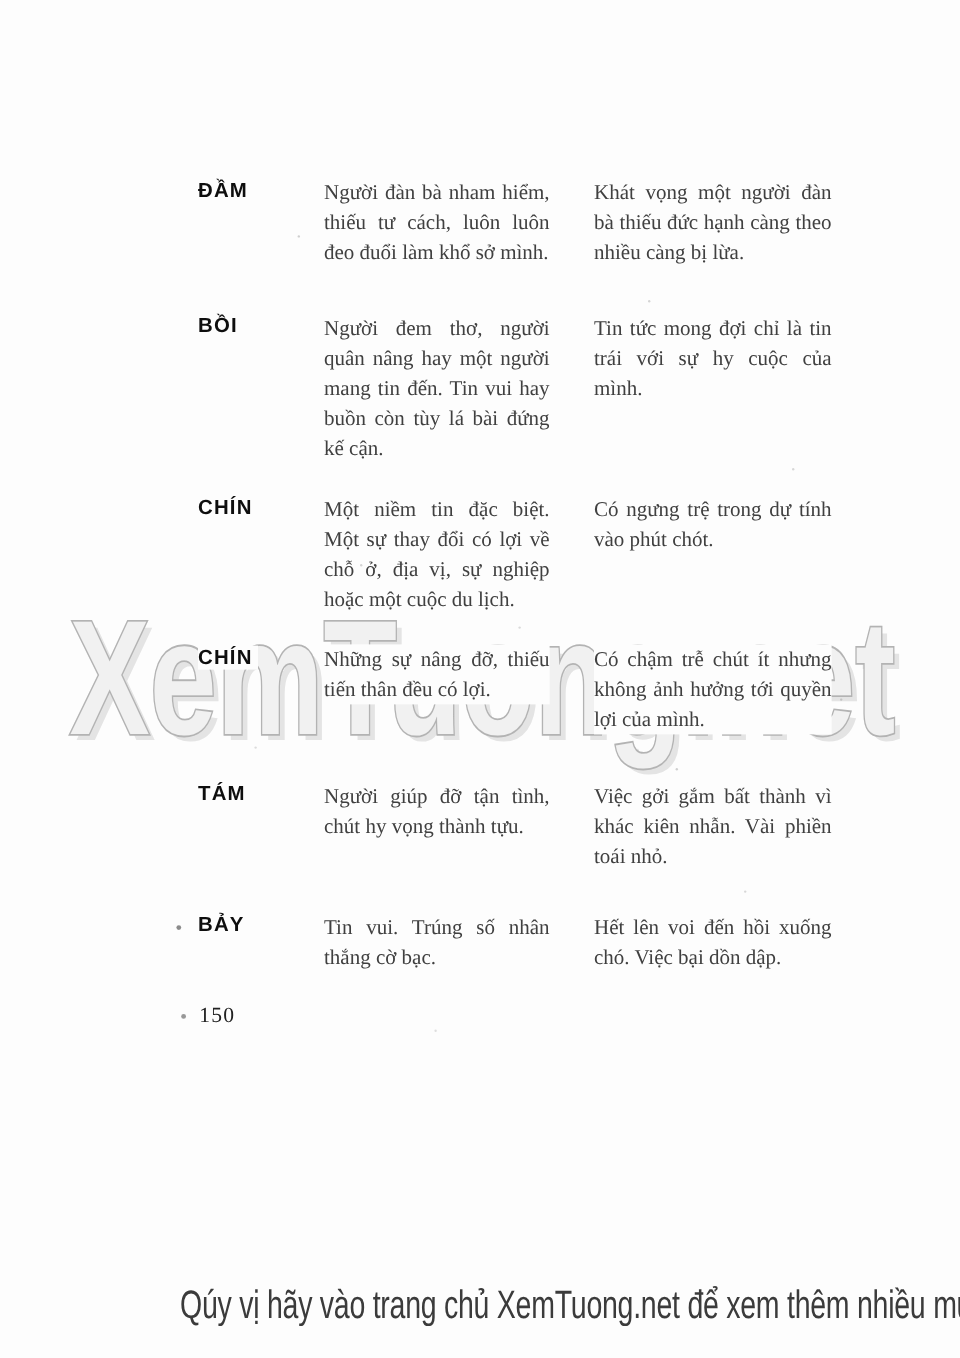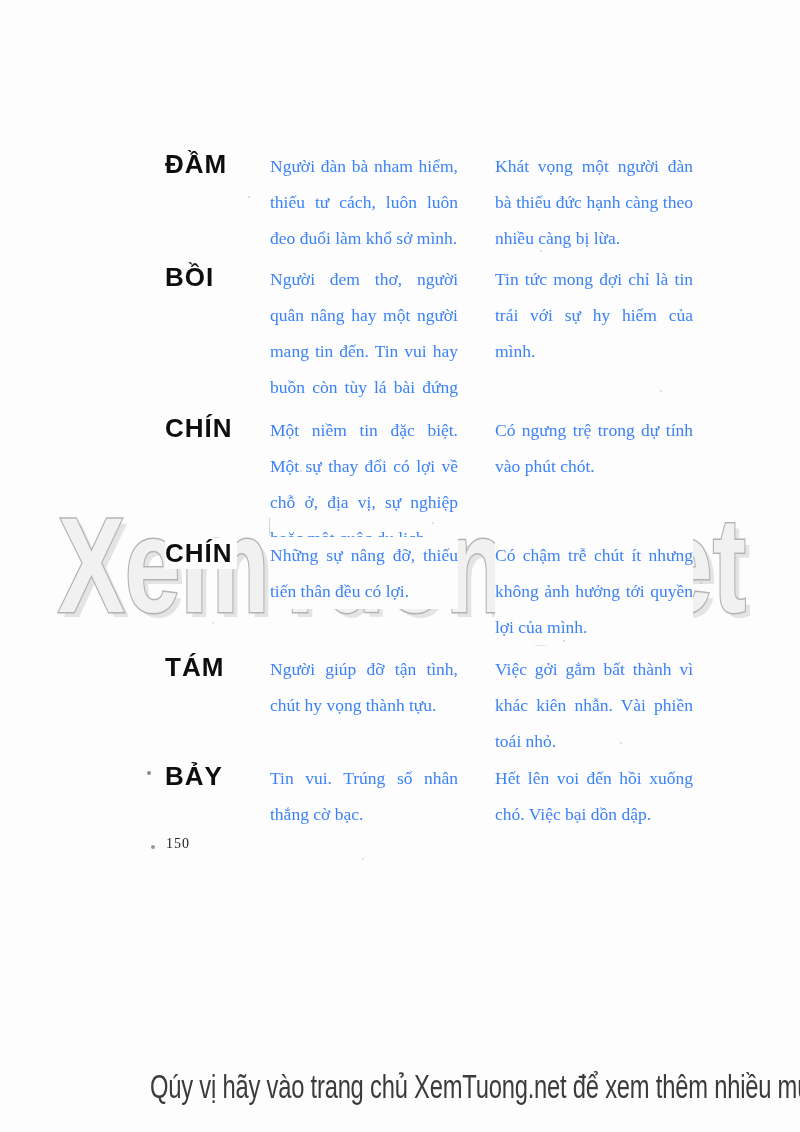--- a/index.html
+++ b/index.html
@@ -19,35 +19,35 @@
 
   .content{position:absolute;inset:0;z-index:2;}
 
   .card-row{position:absolute;left:0;width:800px;}
   .r0{top:148px;} .r1{top:261px;} .r2{top:412px;}
   .r3{top:537px;} .r4{top:651px;} .r5{top:760px;}
 
   .card{
     position:absolute;left:165px;top:1px;
     font-family:"Liberation Sans", sans-serif;
-    font-weight:bold;font-size:26px;letter-spacing:1px;
+    font-weight:bold;font-size:17px;letter-spacing:1px;
     color:#0e0e0e;background:#fdfdfd;padding-right:4px;
   }
   .col{
     position:absolute;top:0;
-    font-size:17.5px;line-height:36px;color:#3b82f6;
+    font-size:17.5px;line-height:25px;color:#404040;
     text-align:justify;
     background:#fdfdfd;
   }
   .c1{left:270px;width:188px;}
   .c2{left:495px;width:198px;}
 
   .page-number{
     position:absolute;left:166px;top:836px;z-index:2;
-    font-size:14px;color:#222;letter-spacing:1px;
+    font-size:18px;color:#222;letter-spacing:1px;
   }
 
   .footer{
     position:absolute;left:0;right:0;top:1068px;z-index:2;
     text-align:center;
   }
   .footer-text{
     display:inline-block;white-space:nowrap;
     font-family:"Liberation Sans", sans-serif;
     font-size:33px;color:#3b3b3b;letter-spacing:-0.3px;
@@ -86,21 +86,21 @@
 
     <div class="card-row r0">
       <div class="card">ĐẦM</div>
       <div class="col c1">Người đàn bà nham hiểm, thiếu tư cách, luôn luôn đeo đuổi làm khổ sở mình.</div>
       <div class="col c2">Khát vọng một người đàn bà thiếu đức hạnh càng theo nhiều càng bị lừa.</div>
     </div>
 
     <div class="card-row r1">
       <div class="card">BỒI</div>
       <div class="col c1">Người đem thơ, người quân nâng hay một người mang tin đến. Tin vui hay buồn còn tùy lá bài đứng kế cận.</div>
-      <div class="col c2">Tin tức mong đợi chỉ là tin trái với sự hy hiểm của mình.</div>
+      <div class="col c2">Tin tức mong đợi chỉ là tin trái với sự hy cuộc của mình.</div>
     </div>
 
     <div class="card-row r2">
       <div class="card">CHÍN</div>
       <div class="col c1">Một niềm tin đặc biệt. Một sự thay đổi có lợi về chỗ ở, địa vị, sự nghiệp hoặc một cuộc du lịch.</div>
       <div class="col c2">Có ngưng trệ trong dự tính vào phút chót.</div>
     </div>
 
     <div class="card-row r3">
       <div class="card">CHÍN</div>

